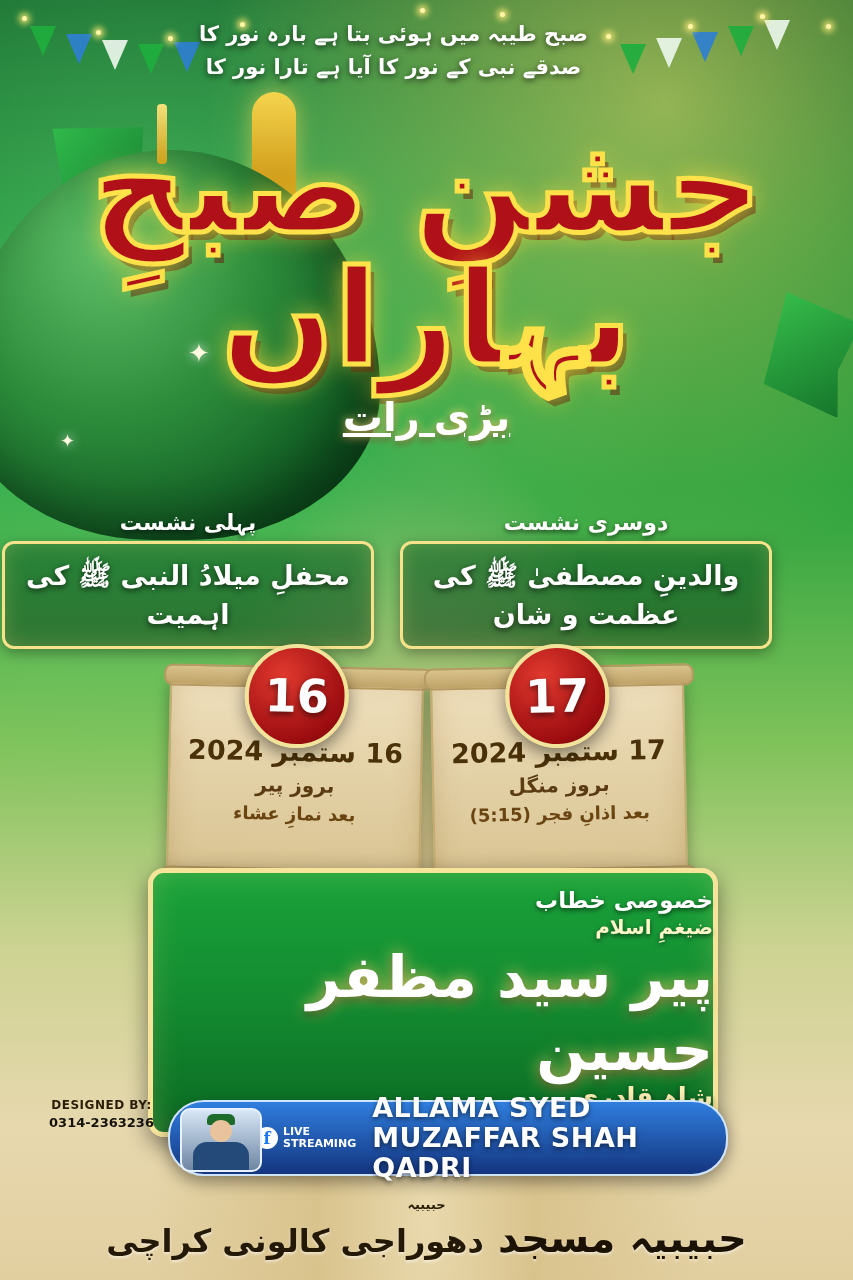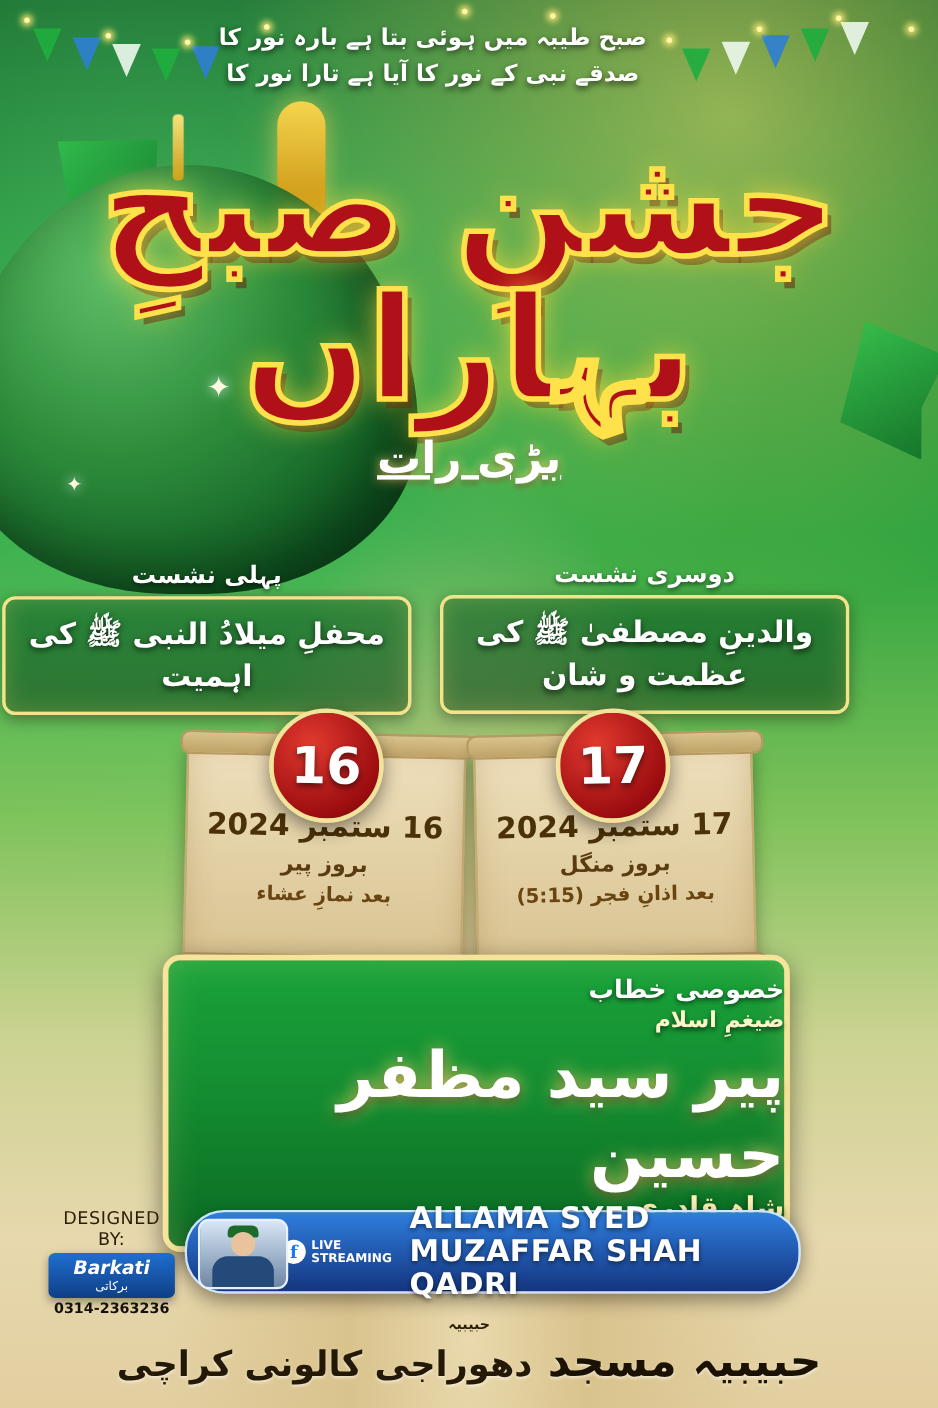--- a/index.html
+++ b/index.html
@@ -170,21 +170,21 @@
     text-shadow:0 0 16px rgba(255,225,110,.85),0 4px 8px rgba(0,0,0,.6);
   }
   .speaker-suffix{
     color:#fdf0b4;font-size:26px;font-weight:bold;margin-top:-4px;
     text-shadow:0 2px 6px rgba(0,0,0,.6);
   }
   
   .designer{
     position:absolute;left:44px;top:1098px;width:115px;text-align:center;
   }
-  .designer-label{font-size:16px;font-weight:normal;color:#2a1d06;letter-spacing:.5px;text-align:center;}
+  .designer-label{font-size:12px;font-weight:bold;color:#2a1d06;letter-spacing:.5px;text-align:center;}
   .designer-box{
     margin-top:3px;background:linear-gradient(180deg,#1f6fd0,#0f3f85);
     border-radius:6px;padding:4px 2px;color:#fff;
     box-shadow:0 3px 8px rgba(0,0,0,.35);
   }
   .designer-name{font-size:17px;font-style:italic;font-weight:bold;}
   .designer-ur{font-size:11px;}
   .designer-phone{margin-top:3px;font-size:13px;font-weight:bold;color:#14110a;}
   
   .livebar{
@@ -313,24 +313,20 @@
 
   <div class="speaker">
     <div class="speaker-khitab">خصوصی خطاب</div>
     <div class="speaker-title">ضیغمِ اسلام</div>
     <div class="speaker-name">پیر سید مظفر حسین</div>
     <div class="speaker-suffix">شاہ قادری</div>
   </div>
 
   <div class="designer">
     <div class="designer-label">DESIGNED BY:</div>
-    <div class="designer-box">
-      <div class="designer-name">Barkati</div>
-      <div class="designer-ur">برکاتی</div>
-    </div>
     <div class="designer-phone">0314-2363236</div>
   </div>
 
   <div class="livebar">
     <div class="host-photo">
       <div class="cap"></div>
         <div class="head"></div>
         <div class="body"></div>
     </div>
     <div class="fb-live">

